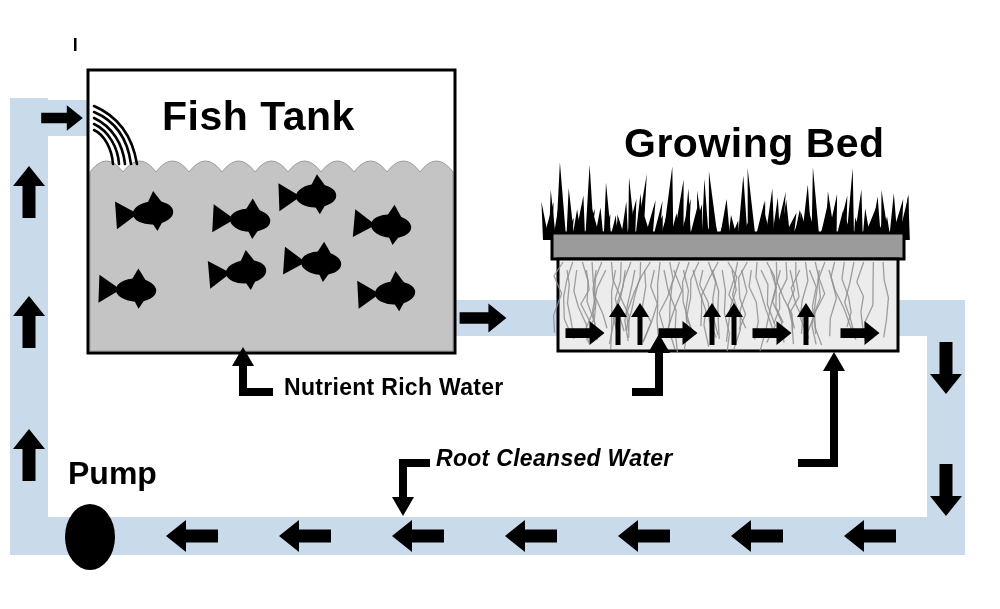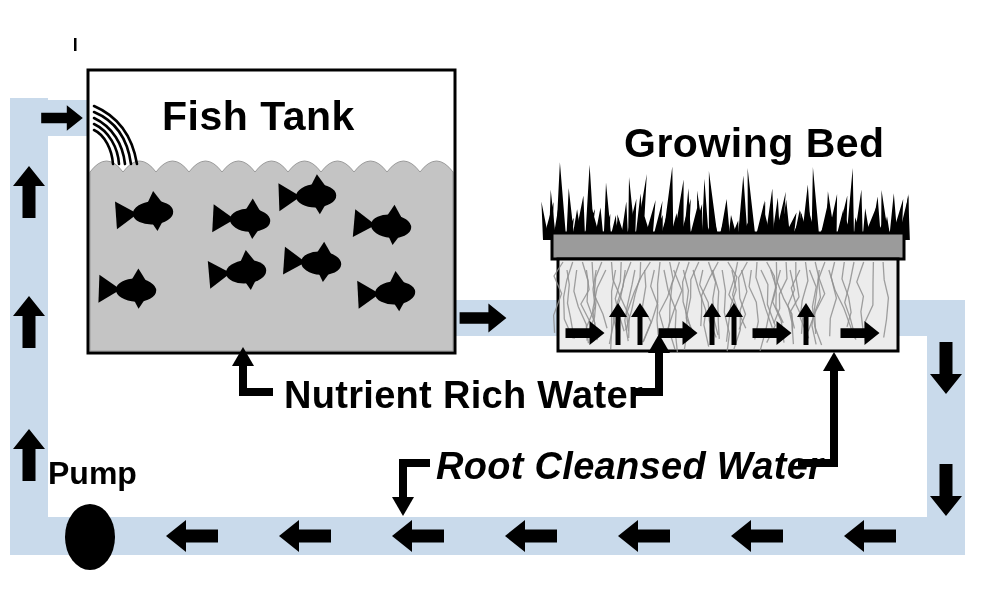--- a/index.html
+++ b/index.html
@@ -12,21 +12,21 @@
   .water{fill:var(--water,#c4c4c4);stroke:#9a9a9a;stroke-width:1;}
   .spray{fill:none;stroke:var(--ink,#000);stroke-width:2.6;stroke-linecap:round;}
   .bed-rim{fill:var(--bed-rim,#9b9b9b);stroke:var(--ink,#000);stroke-width:3;}
   .bed-body{fill:var(--bed-media,#ececec);stroke:var(--ink,#000);stroke-width:3;}
   .root{fill:none;stroke:#8f8f8f;stroke-width:1.3;opacity:.85;}
   .leader{fill:none;stroke:var(--ink,#000);stroke-width:8;}
   .arrowhead{fill:var(--ink,#000);}
   .glyph{fill:var(--ink,#000);}
   .label{position:absolute;font-weight:700;white-space:nowrap;line-height:1;}
   .title{font-size:41px;letter-spacing:.5px;}
-  .mid{font-size:38px;letter-spacing:.3px;}
+  .mid{font-size:23px;letter-spacing:.3px;}
   .pump-label{font-size:32px;}
 </style>
 </head>
 <body>
 
 <div class="canvas">
   <svg width="1000" height="609" viewBox="0 0 1000 609">
     <defs>
       <path id="arrow" d="M-26,-6.5 L6,-6.5 L6,-16 L26,0 L6,16 L6,6.5 L-26,6.5 Z"></path>
       <path id="tarrow" d="M-21,-2.5 L7,-2.5 L7,-9 L21,0 L7,9 L7,2.5 L-21,2.5 Z"></path>
@@ -184,14 +184,14 @@
       <polygon class="arrowhead" points="823,371 845,371 834,352"></polygon>
     </g>
 
     <ellipse cx="90" cy="537" rx="25" ry="33" fill="#000"></ellipse>
   </svg>
 
   <div class="label title" style="left:162px;top:96px;">Fish Tank</div>
   <div class="label title" style="left:584px;top:123px;margin-left:40px;">Growing Bed</div>
   <div class="label mid" style="left:284px;top:376px;">Nutrient Rich Water</div>
   <div class="label mid" style="left:436px;top:447px;font-style:italic;">Root Cleansed Water</div>
-  <div class="label pump-label" style="left:48px;top:457px;">Pump</div>
+  <div class="label pump-label" style="left:68px;top:457px;">Pump</div>
 </div>
 
 </body></html>

